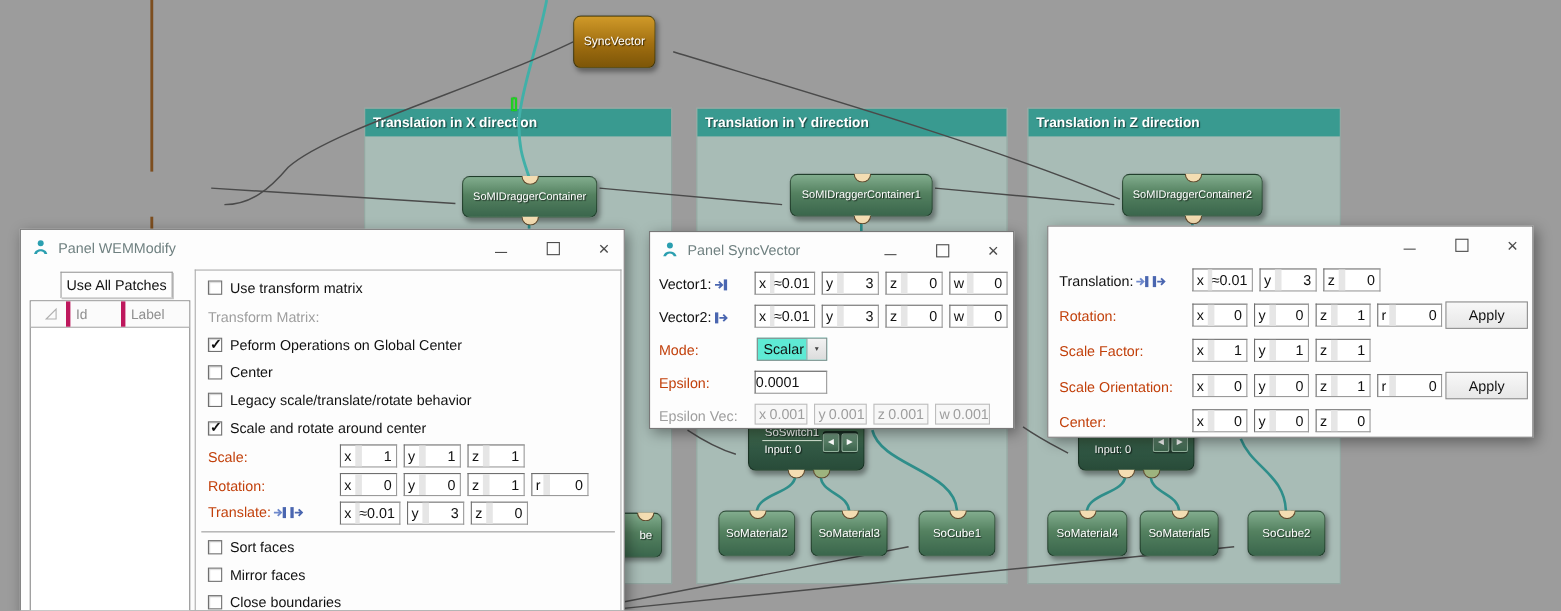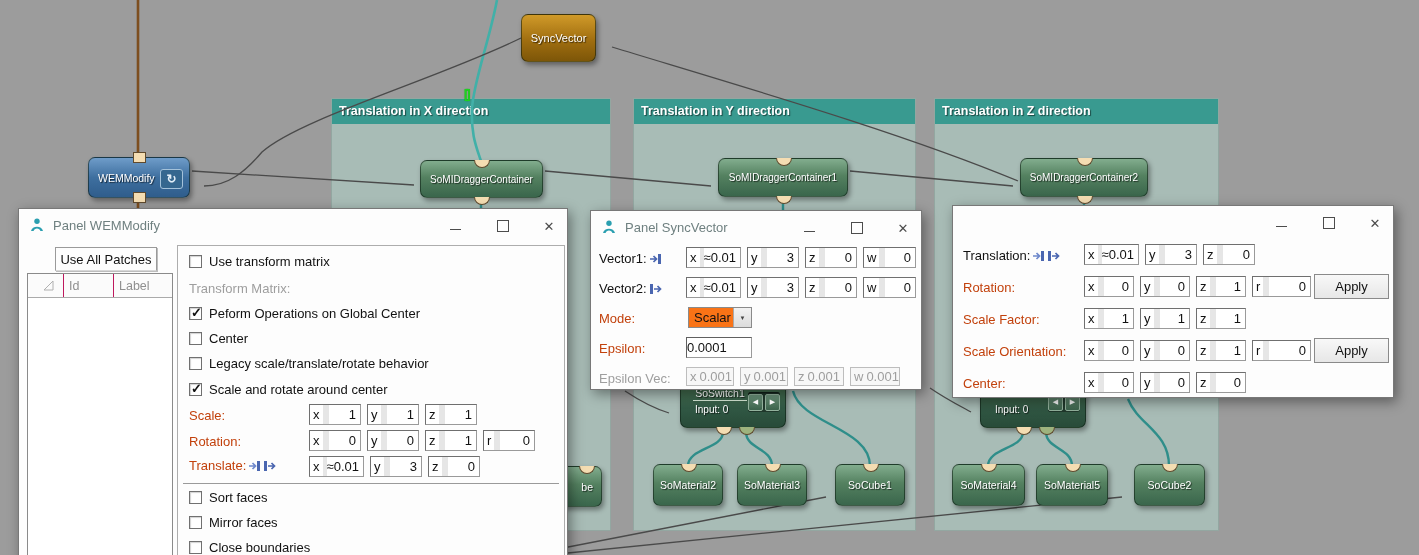--- a/index.html
+++ b/index.html
@@ -88,24 +88,24 @@
   .btn{position:absolute;background:linear-gradient(#f8f8f8,#e7e7e7);border:1px solid #8a8a8a;
        box-sizing:border-box;display:flex;align-items:center;justify-content:center;font-size:13px;}
 
   .tabbtn{position:absolute;background:#fdfdfd;border:1px solid #9a9a9a;border-bottom-color:#d8d8d8;
           box-shadow:1px 1px 0 #bdbdbd;display:flex;align-items:center;justify-content:center;font-size:13px;margin-left:28px;}
   .gframe{position:absolute;border:1px solid #adadad;border-bottom:none;}
   .sep{position:absolute;height:1px;background:#9a9a9a;}
 
   .wtable{position:absolute;border:1px solid #8a8a8a;background:#fff;box-sizing:border-box;}
   .thead{display:flex;height:23px;background:#fbfbfb;border-bottom:1px solid #aaa;}
-  .th{box-sizing:border-box;border-right:1px solid #be185d;color:#8f8f8f;font-size:12.5px;
+  .th{box-sizing:border-box;border-right:4px solid #be185d;color:#8f8f8f;font-size:12.5px;
       display:flex;align-items:center;padding-left:5px;}
 
-  .combo{position:absolute;display:flex;height:21px;box-sizing:border-box;background:#f97316;
+  .combo{position:absolute;display:flex;height:21px;box-sizing:border-box;background:#5eead4;
          border:1px solid #8a8a8a;align-items:center;}
   .combo .cval{flex:1;padding-left:5px;}
   .combo .cbtn{width:17px;align-self:stretch;background:linear-gradient(#f2f2f2,#dcdcdc);
                border-left:1px solid #aaa;display:flex;align-items:center;justify-content:center;
                font-size:6px;color:#444;}
 
   .syncicon{display:inline-flex;flex:none;}
   .lblrow{position:absolute;display:flex;align-items:center;gap:2px;white-space:nowrap;}
 </style>
 </head>
@@ -151,26 +151,20 @@
     <path class="wire-param" marker-end="url(#arr)" d="M563,548 L826,497"></path>
     <path class="wire-param" marker-end="url(#arr)" d="M558,554 L1122,497"></path>
   </svg>
 
   <div class="cable-marker" style="left:464px;top:86px">[]</div>
 
   <div class="node orange" style="left:521px;top:14px;width:75px;height:48px">
     <span>SyncVector</span>
   </div>
 
-  <div class="node blue" style="left:88px;top:157px;width:102px;height:41px;justify-content:flex-start;padding-left:9px">
-    <span>WEMModify</span>
-    <span class="refresh-btn">↻</span>
-    <span class="sq" style="left:44px;top:-6px"></span>
-    <span class="sq" style="left:44px;bottom:-6px"></span>
-  </div>
 
   <div class="node green" style="left:420px;top:160px;width:123px;height:38px;font-size:10px">
     <span>SoMIDraggerContainer</span>
     <span class="cn ctop" style="left:53px"></span>
     <span class="cn cbot" style="left:53px"></span>
   </div>
 
   <div class="node green" style="left:718px;top:158px;width:130px;height:39px;font-size:10px">
     <span>SoMIDraggerContainer1</span>
     <span class="cn ctop" style="left:57px"></span>

